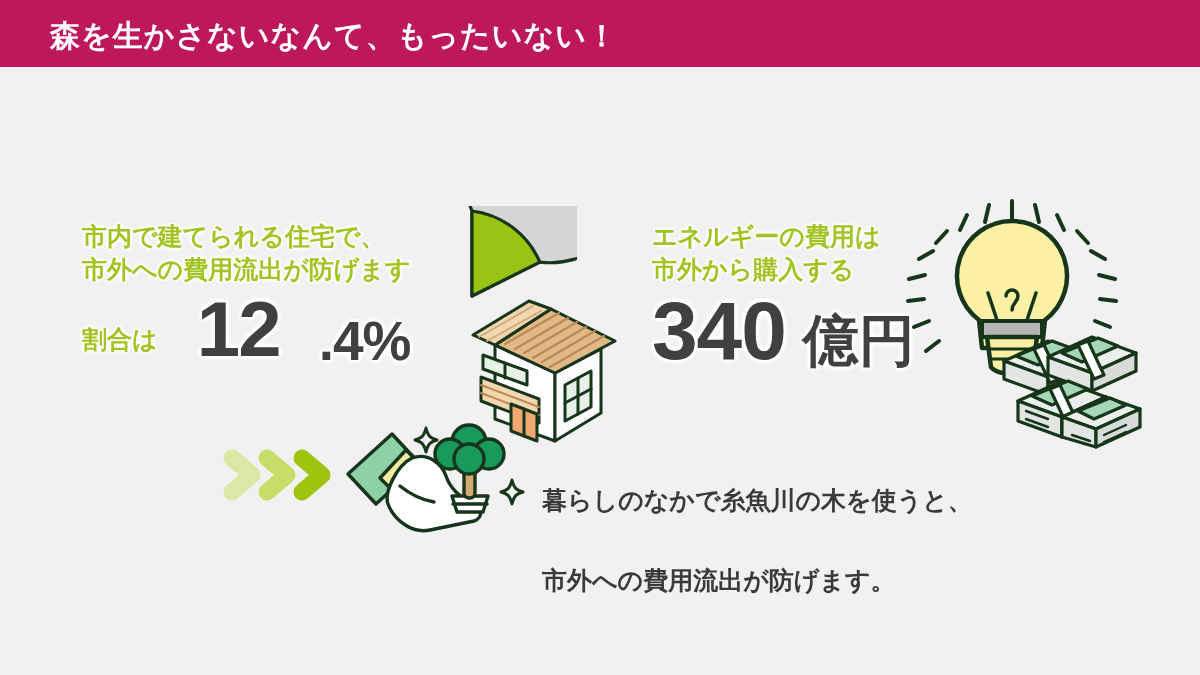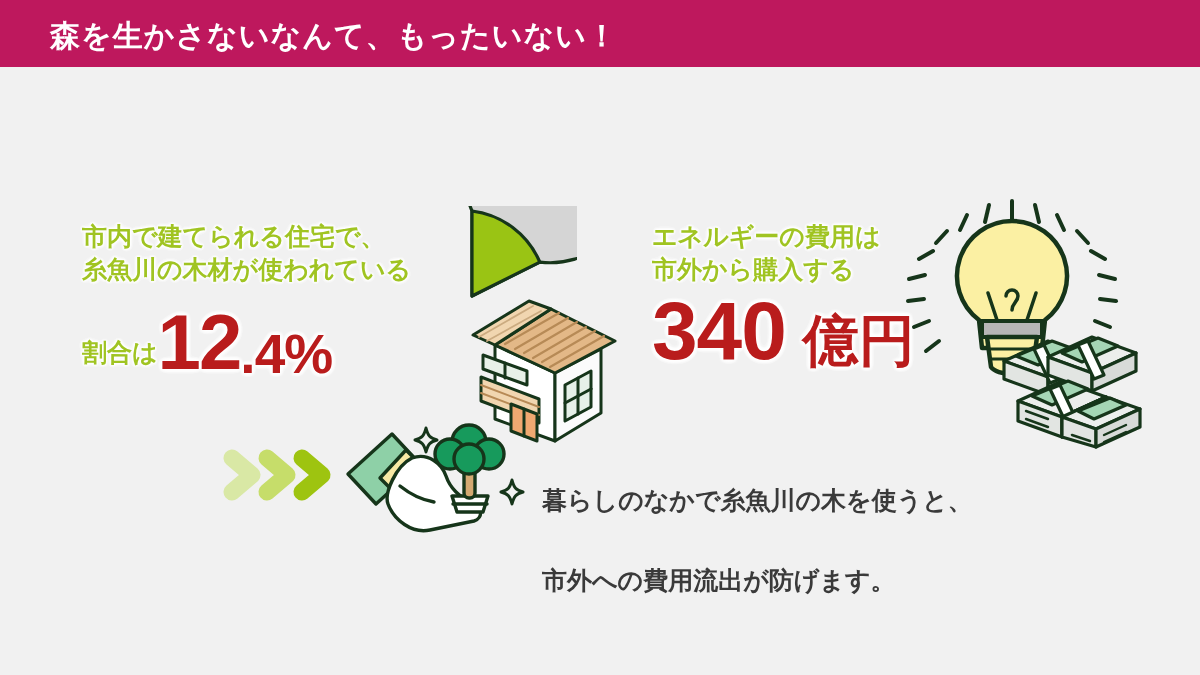--- a/index.html
+++ b/index.html
@@ -56,34 +56,35 @@
     text-shadow:
       0 0 5px #ffffff, 0 0 5px #ffffff, 0 0 5px #ffffff,
       1px 1px 2px #ffffff, -1px -1px 2px #ffffff,
       1px -1px 2px #ffffff, -1px 1px 2px #ffffff;
     white-space: nowrap;
   }
   .lead div { white-space: nowrap; }
 
   .big-number {
     font-weight: bold;
-    color: #b91c1c;
+    color: #404040;
     text-shadow:
       0 0 6px #ffffff, 0 0 6px #ffffff, 0 0 6px #ffffff,
       2px 2px 3px #ffffff, -2px -2px 3px #ffffff,
       2px -2px 3px #ffffff, -2px 2px 3px #ffffff;
     line-height: 1;
   }
 
   
   #left-stat { left: 82px; top: 153px; }
   .left-lastline {
     display: flex;
     align-items: flex-end;
-    margin-top: 17px;
+    margin-top: 4px;
+    justify-content: space-between;
   }
   .left-lastline .label-tail {
     font-size: 25px;
     line-height: 40px;
     position: relative;
     top: -9px;
   }
   #pct-main { font-size: 78px; letter-spacing: -2px; }
   #pct-dec  { font-size: 55px; letter-spacing: -1px; position: relative; top: 1px; }
 
@@ -179,21 +180,21 @@
         <line x1="110" y1="130" x2="136" y2="116"></line>
 
         <polygon points="56,131 82,141 82,168 56,158" fill="#efa971"></polygon>
         <line x1="69" y1="136" x2="69" y2="163"></line>
       </g>
     </svg>
   </div>
 
   <div class="lead" id="left-stat">
     <div>市内で建てられる住宅で、</div>
-    <div>糸魚川の木材が使われている</div>
+    <div>市外への費用流出が防げます</div>
     <div class="left-lastline">
       <span class="label-tail">割合は</span>
       <span class="big-number" id="pct-main">12</span>
       <span class="big-number" id="pct-dec">.4%</span>
     </div>
   </div>
 
   <div class="lead" id="right-stat">
     <div>エネルギーの費用は</div>
     <div>市外から購入する</div>

